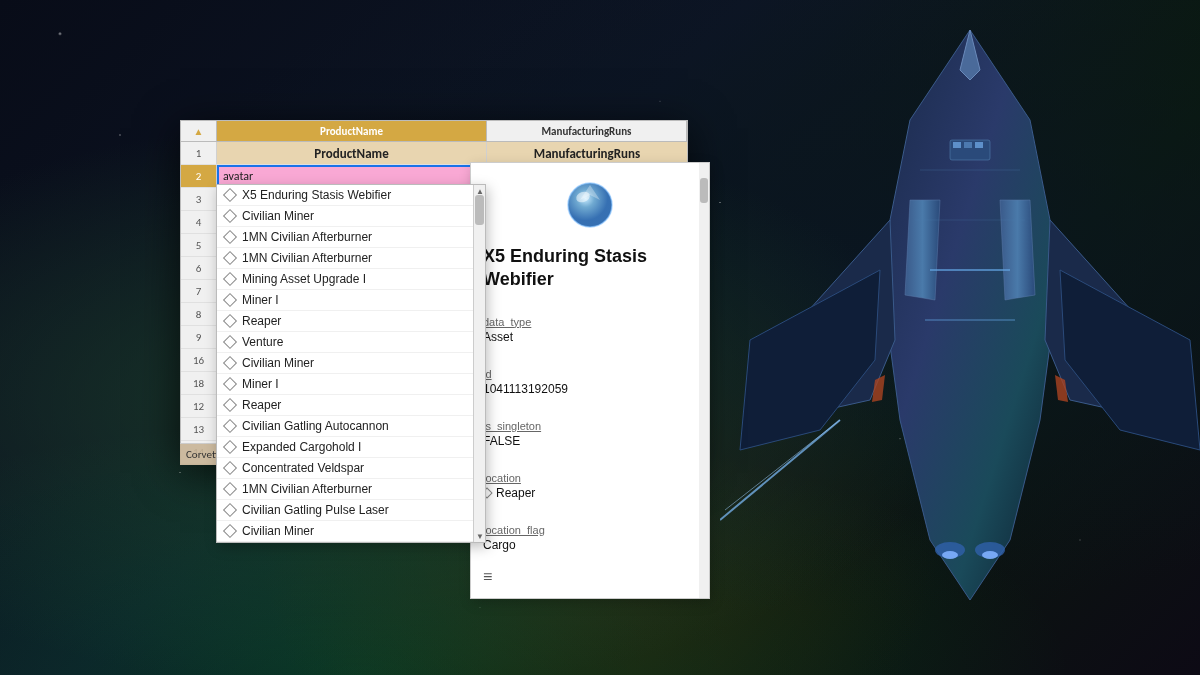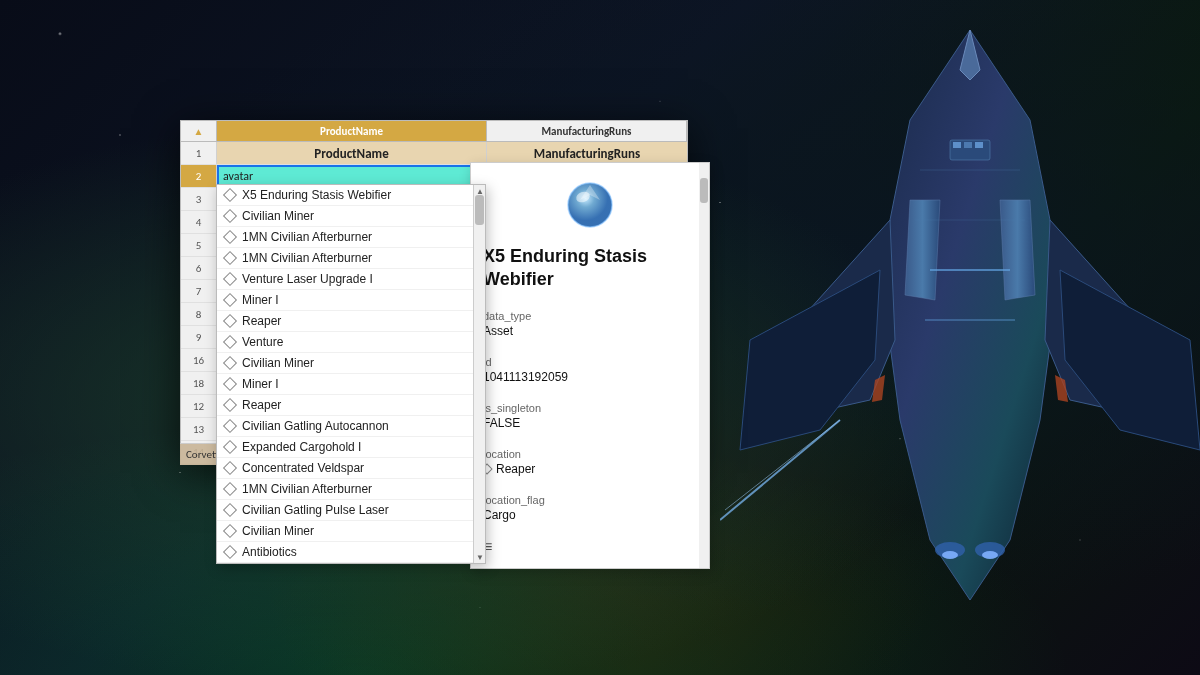--- a/index.html
+++ b/index.html
@@ -176,21 +176,21 @@
 
     .cell-b.header-cell {
       background: #e8d5b0;
       font-weight: 700;
       font-size: 13px;
       justify-content: center;
     }
 
     
     .edit-cell {
-      background: #5eead4;
+      background: #f9a8d4;
       border: 2px solid #1a73e8 !important;
       outline: none;
     }
 
     .edit-cell input {
       border: none;
       outline: none;
       width: 100%;
       font-size: 12px;
       font-family: inherit;
@@ -271,22 +271,23 @@
       font-size: 18px;
       font-weight: 700;
       color: #111;
       line-height: 1.3;
       margin-bottom: 14px;
     }
 
     .detail-field-label {
       font-size: 11px;
       color: #666;
-      margin-top: 18px;
+      margin-top: 24px;
       margin-bottom: 2px;
+      text-decoration: underline;
     }
 
     .detail-field-value {
       font-size: 12px;
       color: #111;
       display: flex;
       align-items: center;
       gap: 5px;
     }
 
@@ -618,21 +619,21 @@
     <div class="autocomplete-item">
       <span class="item-icon">
           <span class="diamond-icon"></span>
         </span>
       <span>1MN Civilian Afterburner</span>
     </div>
     <div class="autocomplete-item">
       <span class="item-icon">
           <span class="diamond-icon"></span>
         </span>
-      <span>Venture Laser Upgrade I</span>
+      <span>Mining Asset Upgrade I</span>
     </div>
     <div class="autocomplete-item">
       <span class="item-icon">
           <span class="diamond-icon"></span>
         </span>
       <span>Miner I</span>
     </div>
     <div class="autocomplete-item">
       <span class="item-icon">
           <span class="diamond-icon"></span>
@@ -691,26 +692,20 @@
       <span class="item-icon">
           <span class="diamond-icon"></span>
         </span>
       <span>Civilian Gatling Pulse Laser</span>
     </div>
     <div class="autocomplete-item">
       <span class="item-icon">
           <span class="diamond-icon"></span>
         </span>
       <span>Civilian Miner</span>
-    </div>
-    <div class="autocomplete-item">
-      <span class="item-icon">
-          <span class="diamond-icon"></span>
-        </span>
-      <span>Antibiotics</span>
     </div>
 
     <div class="scroll-bar-vertical">
       <div class="scroll-arrow">▲</div>
       <div class="scroll-thumb"></div>
       <div class="scroll-arrow" style="position:absolute;bottom:0;">▼</div>
     </div>
   </div>
 
   <div class="detail-card">

